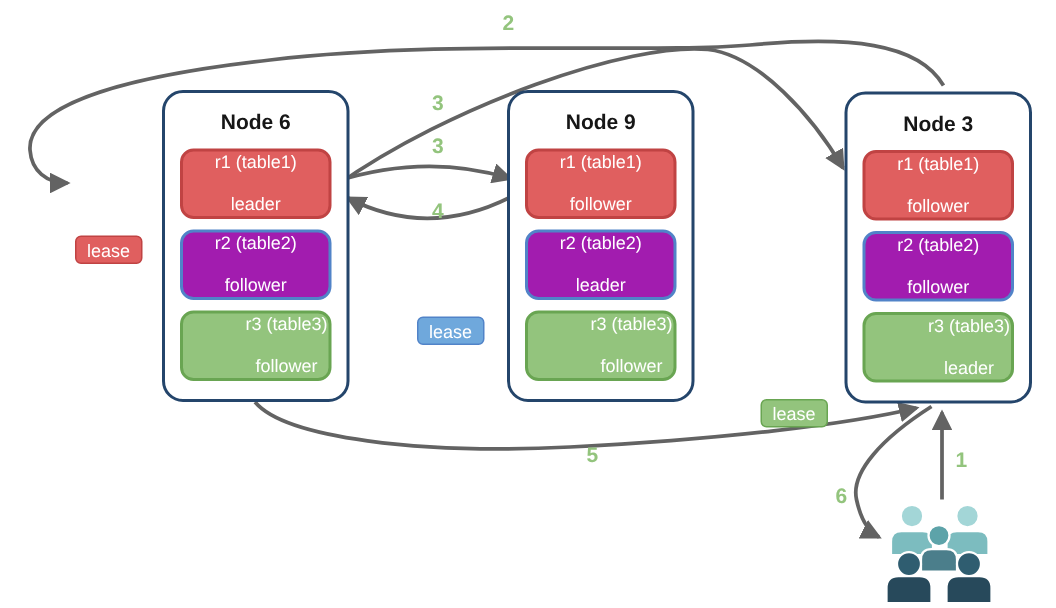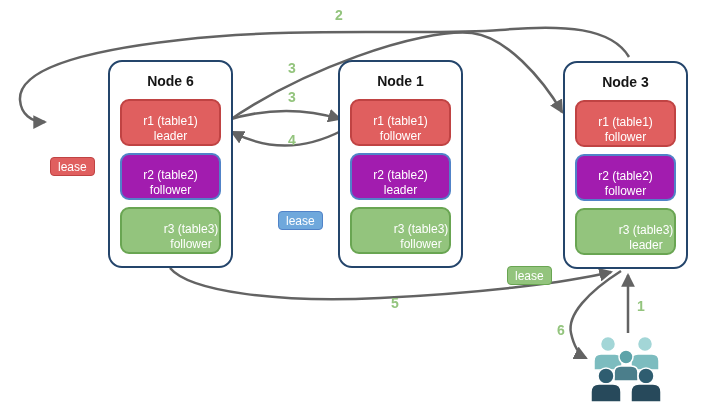--- a/index.html
+++ b/index.html
@@ -9,21 +9,21 @@
   }
   .arrows-layer{position:absolute;left:0;top:0;width:704px;height:405px;pointer-events:none;}
   .node{
     position:absolute;width:125px;height:208px;background:#ffffff;
     border:2px solid #24456b;border-radius:14px;box-sizing:border-box;
     display:flex;flex-direction:column;align-items:center;padding-top:11px;
   }
   .node-title{font-size:14px;font-weight:bold;color:#161616;margin-bottom:9px;line-height:17px;}
   .replica{
     width:101px;height:47px;border-radius:9px;box-sizing:border-box;
-    display:flex;flex-direction:column;align-items:center;justify-content:flex-end;
+    display:flex;flex-direction:column;align-items:center;justify-content:space-between;
     color:#ffffff;font-size:12px;line-height:15px;margin-bottom:7px;text-align:center;
   }
   .replica.red{background:#e05f5f;border:2px solid #c04343;}
   .replica.blue{background:#a21caf;border:2px solid #5183c8;}
   .replica.green{background:#93c47d;border:2px solid #69a552;padding-left:41px;}
   .lease{
     position:absolute;height:19px;min-width:44px;border-radius:4px;box-sizing:border-box;
     display:flex;align-items:center;justify-content:center;
     color:#ffffff;font-size:12px;padding:0 7px;margin-top:44px;
   }
@@ -73,21 +73,21 @@
       <span>r2 (table2)</span>
       <span>follower</span>
     </div>
     <div class="replica green">
       <span>r3 (table3)</span>
       <span>follower</span>
     </div>
   </div>
 
   <div class="node" style="left:338px;top:60px">
-    <div class="node-title">Node 1</div>
+    <div class="node-title">Node 9</div>
     <div class="replica red">
       <span>r1 (table1)</span>
       <span>follower</span>
     </div>
     <div class="replica blue">
       <span>r2 (table2)</span>
       <span>leader</span>
     </div>
     <div class="replica green">
       <span>r3 (table3)</span>

